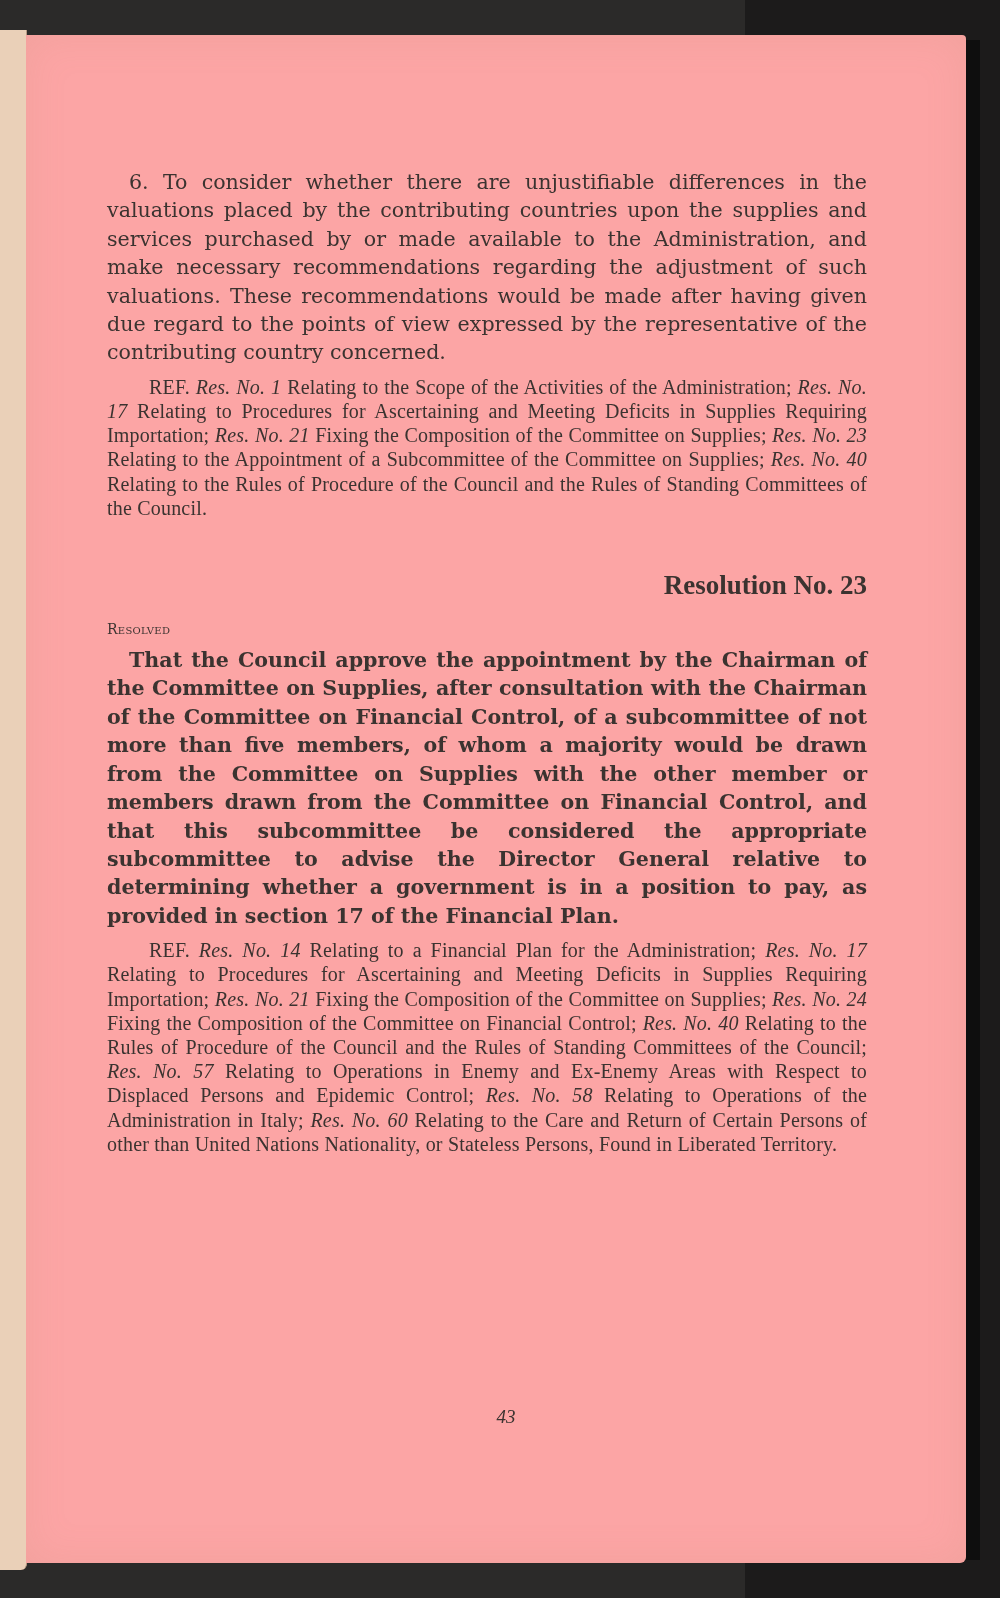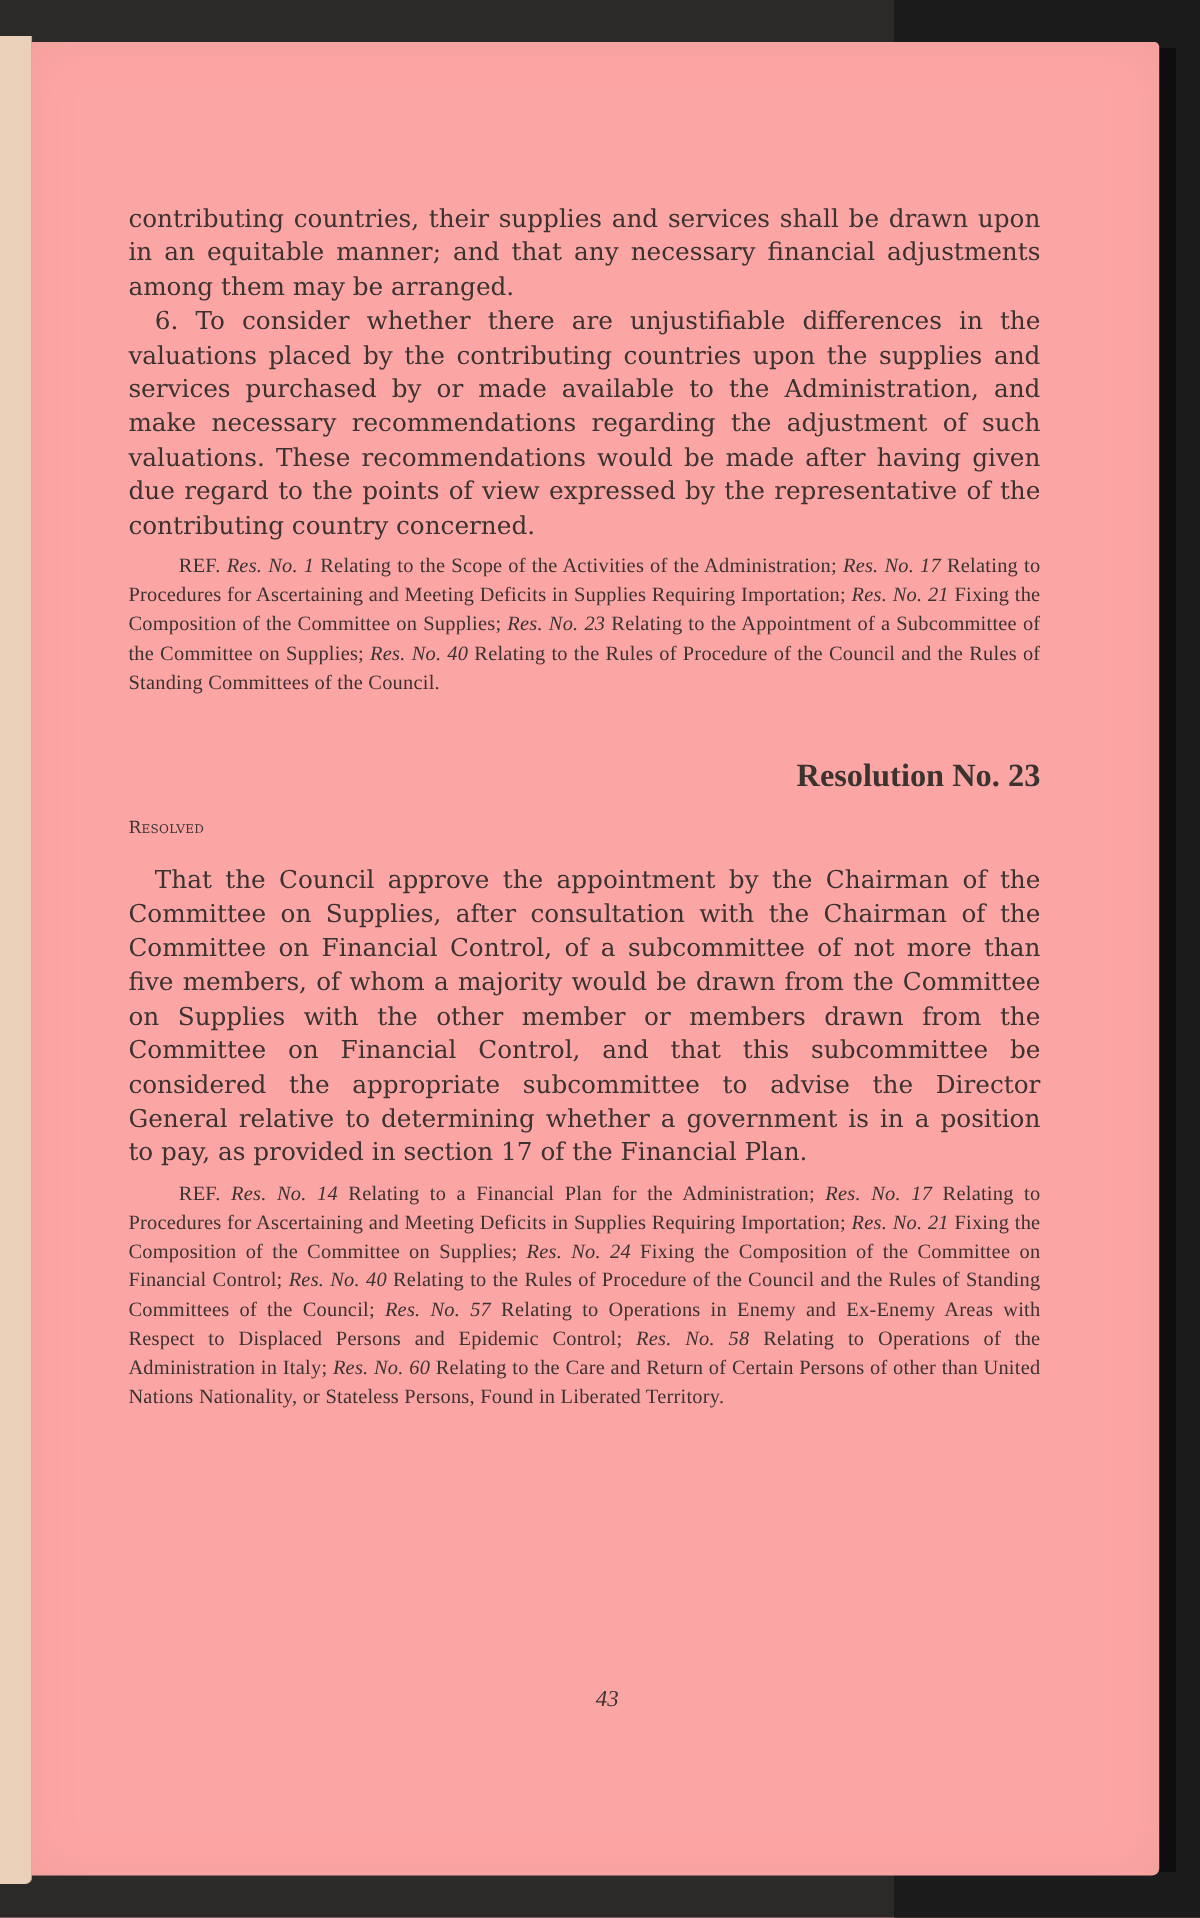--- a/index.html
+++ b/index.html
@@ -14,41 +14,40 @@
     position: absolute; left: 26px; top: 35px; width: 940px; height: 1528px;
     background: #fca5a5; border-radius: 0 4px 6px 0;
     box-shadow: inset 0 0 40px rgba(180,140,110,0.15);
     font-style: italic;
   }
   .page-edge { position: absolute; left: 966px; top: 40px; width: 14px; height: 1520px; background: #0e0e0e; }
   .content { position: absolute; left: 107px; top: 168px; width: 760px; color: #3b3330; }
   p { margin: 0; }
   .body { font-size: 20.6px; line-height: 28.4px; text-align: justify; }
   .indent { text-indent: 22px; }
-  .ref { font-size: 17px; line-height: 24.2px; text-align: justify; text-indent: 42px; margin-top: 8px; font-family: "Liberation Serif", serif; letter-spacing: 0.2px; }
+  .ref { font-size: 20px; line-height: 24.2px; text-align: justify; text-indent: 42px; margin-top: 8px; font-family: "Liberation Serif", serif; letter-spacing: 0.2px; }
   .ref i { font-style: italic; }
   .title { font-family: "Liberation Serif", serif; font-weight: bold; font-size: 27px; text-align: right; margin-top: 48px; line-height: 34px; }
   .subtitle { font-family: "Liberation Serif", serif; font-style: italic; font-size: 21.5px; line-height: 29px; text-align: center; margin-top: 10px; }
   .resolved { font-size: 14px; margin-top: 14px; line-height: 26px; font-variant: small-caps; letter-spacing: 0.3px; }
-  .body2 { margin-top: 16px; }
+  .body2 { margin-top: 4px; font-weight: bold; }
   .page-number { position: absolute; left: 0; width: 960px; top: 1371px; text-align: center; font-size: 19px; color: #3b3330; font-family: "Liberation Serif", serif; }
 </style>
 </head>
 <body>
 
 <div class="bg-right"></div>
 <div class="prev-page"></div>
 <div class="page-edge"></div>
 
 <div class="page">
   <div class="page-number">43</div>
 </div>
 
 <div class="content">
-  <p class="body">contributing countries, their supplies and services shall be drawn upon in an equitable manner; and that any necessary financial adjustments among them may be arranged.</p>
   <p class="body indent">6. To consider whether there are unjustifiable differences in the valuations placed by the contributing countries upon the supplies and services purchased by or made available to the Administration, and make necessary recommendations regarding the adjustment of such valuations. These recommendations would be made after having given due regard to the points of view expressed by the representative of the contributing country concerned.</p>
   <p class="ref">REF. <i>Res. No. 1</i> Relating to the Scope of the Activities of the Administration; <i>Res. No. 17</i> Relating to Procedures for Ascertaining and Meeting Deficits in Supplies Requiring Importation; <i>Res. No. 21</i> Fixing the Composition of the Committee on Supplies; <i>Res. No. 23</i> Relating to the Appointment of a Subcommittee of the Committee on Supplies; <i>Res. No. 40</i> Relating to the Rules of Procedure of the Council and the Rules of Standing Committees of the Council.</p>
 
   <div class="title">Resolution No. 23</div>
 
   <div class="resolved">Resolved</div>
   <p class="body indent body2">That the Council approve the appointment by the Chairman of the Committee on Supplies, after consultation with the Chairman of the Committee on Financial Control, of a subcommittee of not more than five members, of whom a majority would be drawn from the Committee on Supplies with the other member or members drawn from the Committee on Financial Control, and that this subcommittee be considered the appropriate subcommittee to advise the Director General relative to determining whether a government is in a position to pay, as provided in section 17 of the Financial Plan.</p>
   <p class="ref">REF. <i>Res. No. 14</i> Relating to a Financial Plan for the Administration; <i>Res. No. 17</i> Relating to Procedures for Ascertaining and Meeting Deficits in Supplies Requiring Importation; <i>Res. No. 21</i> Fixing the Composition of the Committee on Supplies; <i>Res. No. 24</i> Fixing the Composition of the Committee on Financial Control; <i>Res. No. 40</i> Relating to the Rules of Procedure of the Council and the Rules of Standing Committees of the Council; <i>Res. No. 57</i> Relating to Operations in Enemy and Ex-Enemy Areas with Respect to Displaced Persons and Epidemic Control; <i>Res. No. 58</i> Relating to Operations of the Administration in Italy; <i>Res. No. 60</i> Relating to the Care and Return of Certain Persons of other than United Nations Nationality, or Stateless Persons, Found in Liberated Territory.</p>
 </div>
 

